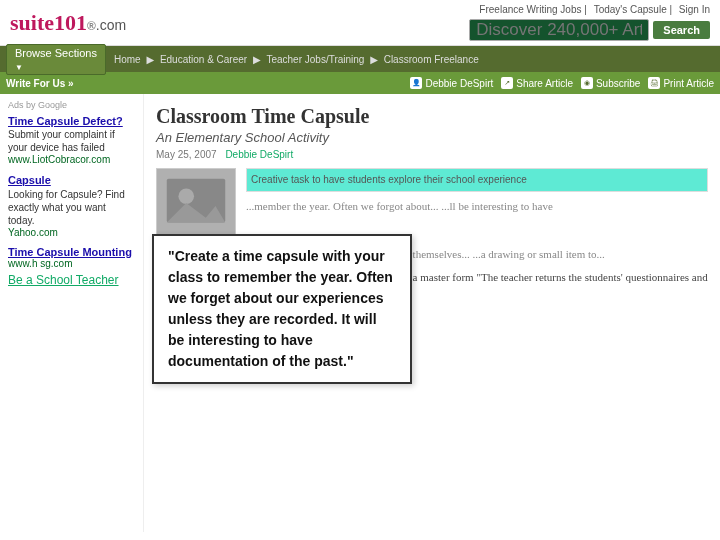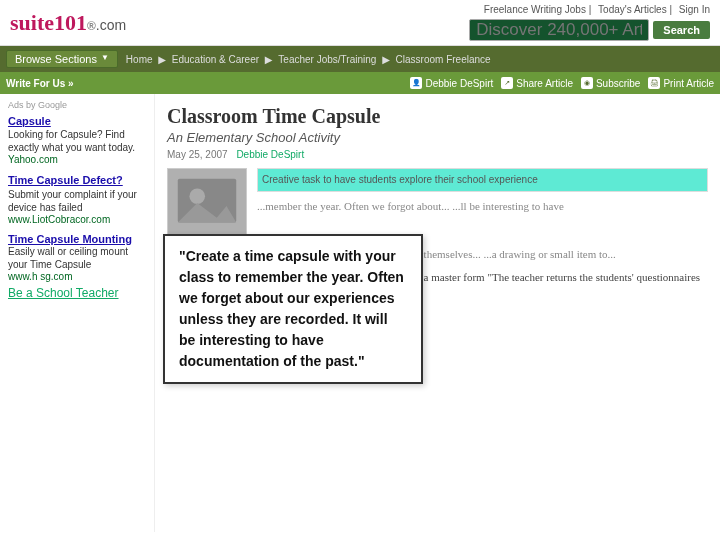--- a/index.html
+++ b/index.html
@@ -85,20 +85,21 @@
       background: #6a8a3a;
       color: #fff;
       border: 1px solid #4a6a2a;
       padding: 2px 8px;
       font-size: 11px;
       cursor: pointer;
       display: flex;
       align-items: flex-start;
       gap: 4px;
       border-radius: 2px;
+      flex-direction: column;
     }
     .browse-arrow {
       font-size: 8px;
     }
     .breadcrumb {
       color: #ddd;
       font-size: 10px;
     }
     .breadcrumb a {
       color: #ddd;
@@ -150,21 +151,21 @@
 
     
     .main-content {
       display: flex;
       height: calc(540px - 26px - 26px - 22px - 28px);
       overflow: hidden;
     }
 
     
     .left-sidebar {
-      width: 155px;
+      width: 144px;
       padding: 6px 8px;
       border-right: 1px solid #eee;
       overflow: hidden;
     }
     .ads-label {
       font-size: 9px;
       color: #999;
       margin-bottom: 4px;
     }
     .ad-item {
@@ -313,21 +314,21 @@
 <body>
 
 <div class="top-bar">
   <div class="logo">
     <span>suite101</span><span style="color:#888;font-size:12px;font-family:Arial">®</span><span style="font-size:14px;font-family:Arial;font-weight:normal;color:#555;">.com</span>
   </div>
   <div class="top-right">
     <div class="top-links">
       <a>Freelance Writing Jobs</a>
       <span> | </span>
-      <a>Today's Articles</a>
+      <a>Today's Capsule</a>
       <span> | </span>
       <a>Sign In</a>
     </div>
     <div class="search-bar">
       <input class="search-input" type="text" placeholder="Discover 240,000+ Articles" style="">
       <button class="search-btn">Search</button>
     </div>
   </div>
 </div>
 
@@ -368,34 +369,33 @@
     </a>
   </div>
 </div>
 
 <div class="main-content">
 
   <div class="left-sidebar">
     <div class="ads-label">Ads by Google</div>
 
     <div class="ad-item">
+      <div class="ad-title">Time Capsule Defect?</div>
+      <div class="ad-desc">Submit your complaint if your device has failed</div>
+      <div class="ad-url">www.LiotCobracor.com</div>
+    </div>
+
+    <div class="ad-item">
       <div class="ad-title">Capsule</div>
       <div class="ad-desc">Looking for Capsule? Find exactly what you want today.</div>
       <div class="ad-url">Yahoo.com</div>
     </div>
 
-    <div class="ad-item">
-      <div class="ad-title">Time Capsule Defect?</div>
-      <div class="ad-desc">Submit your complaint if your device has failed</div>
-      <div class="ad-url">www.LiotCobracor.com</div>
-    </div>
-
     <div class="sidebar-ad-bottom">
       <div class="sidebar-ad-title">Time Capsule Mounting</div>
-      <div class="sidebar-ad-desc">Easily wall or ceiling mount your Time Capsule</div>
       <div class="sidebar-ad-url">www.h sg.com</div>
     </div>
 
     <a class="article-bottom-link">Be a School Teacher</a>
   </div>
 
   <div class="article-area">
 
     <div class="article-title">Classroom Time Capsule</div>
     <div class="article-subtitle">An Elementary School Activity</div>

